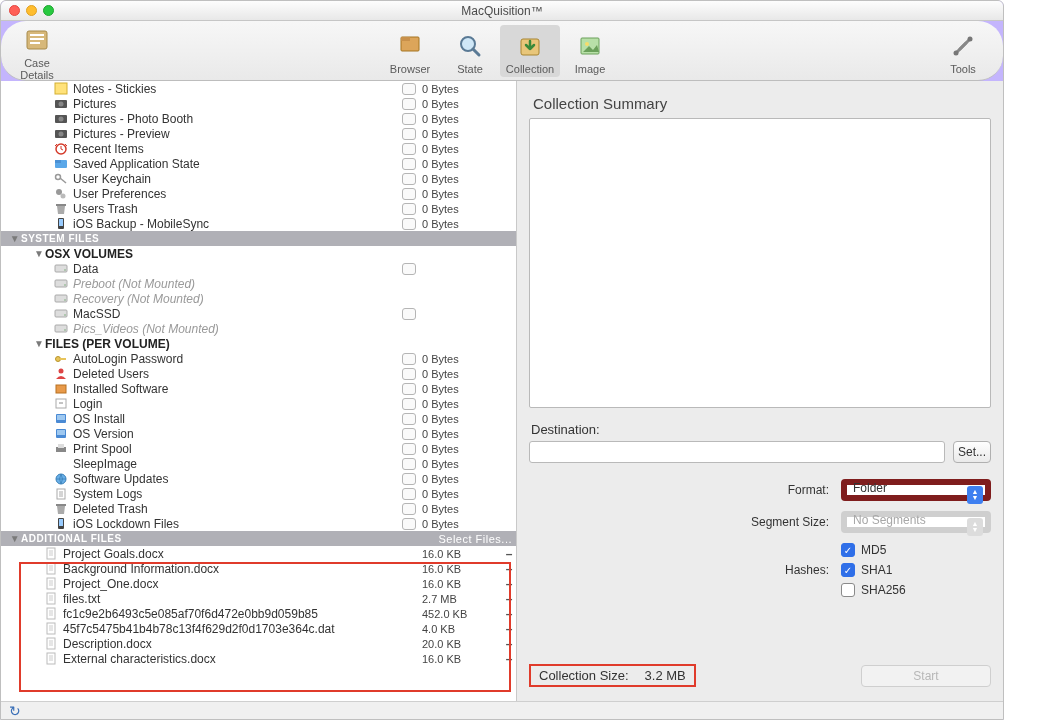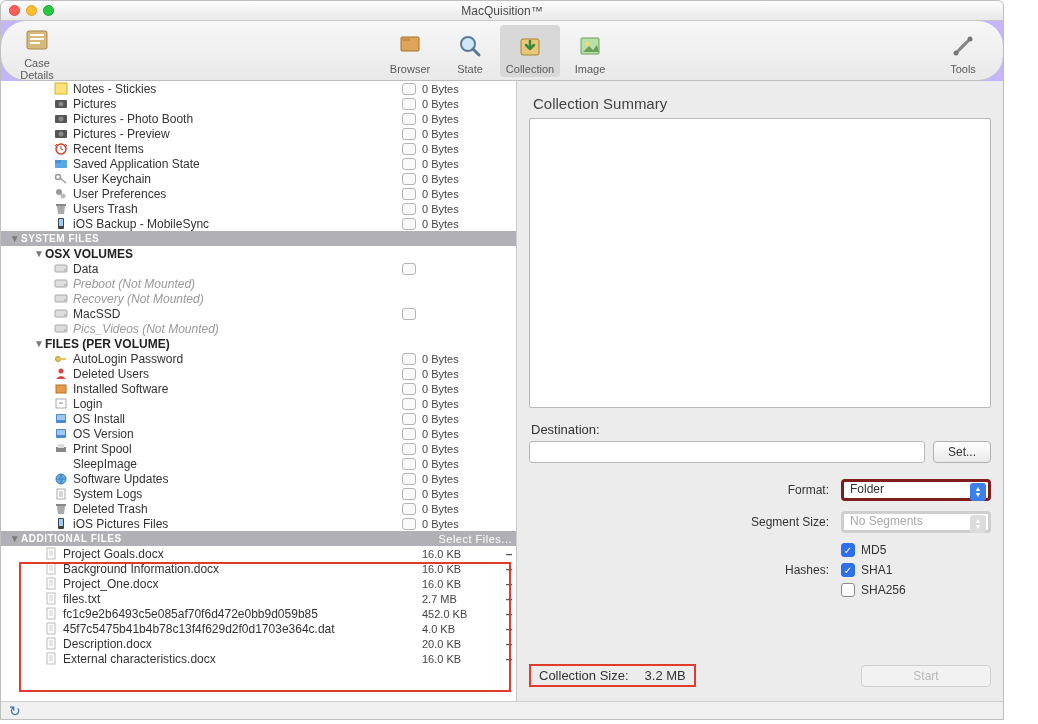--- a/index.html
+++ b/index.html
@@ -35,24 +35,24 @@
   .row.header { font-weight:bold; color:#222;}
   .row .disclosure { color:#7a7a7a; width:12px; display:inline-block; text-align:center; font-size:10px;}
   .row.muted .name { color:#9a9a9a; font-style:italic;}
   .row.section .selectfiles { margin-left:auto; font-size:11px; font-weight:normal; color:#fff; margin-right:4px;}
   .redbox1 { position:absolute; left:18px; top:481px; width:492px; height:130px; border:2px solid #e03b2b; pointer-events:none;}
   .right-title { font-size:15px; color:#444; margin:4px 0 6px 4px;}
   .summary-box { background:#fff; border:1px solid #b9b9b9; height:290px; border-radius:2px;}
   .dest-label { font-size:13px; color:#333; margin:14px 0 4px 2px;}
   .dest-row { display:flex; gap:8px; align-items:center;}
   .dest-input { flex:1; height:22px; border:1px solid #b9b9b9; background:#fff; border-radius:3px; padding:0 6px; font-size:12px;}
-  .btn { height:22px; padding:0 14px; border:1px solid #b0b0b0; background:linear-gradient(#fefefe,#eaeaea); border-radius:4px; font-size:12px; color:#333;}
+  .btn { height:22px; padding:0 4px; border:1px solid #b0b0b0; background:linear-gradient(#fefefe,#eaeaea); border-radius:4px; font-size:12px; color:#333;}
   .form-grid { margin-top:16px; display:grid; grid-template-columns: 1fr 150px; row-gap:10px; align-items:center;}
   .form-label { text-align:right; padding-right:12px; font-size:12px; color:#333;}
-  .select { height:22px; border:3px solid #7f1d1d; border-radius:4px; background:#fff; display:flex; align-items:flex-start; padding:0 6px; font-size:12px; position:relative;}
+  .select { height:22px; border:6px solid #7f1d1d; border-radius:4px; background:#fff; display:flex; align-items:flex-end; padding:0 6px; font-size:12px; position:relative;}
   .select .arrows { position:absolute; right:2px; top:1px; width:16px; height:18px; background:#3e7ff0; border-radius:3px; display:flex; flex-direction:column; align-items:center; justify-content:center; gap:0;}
   .select .arrows span{ color:#fff; font-size:7px; line-height:6px;}
   .select.disabled { color:#a7a7a7; border-color:#cfcfcf;}
   .select.disabled .arrows { background:#dcdcdc;}
   .hash-group { display:flex; flex-direction:column; gap:6px;}
   .chkbox { width:14px; height:14px; border:1px solid #8a8a8a; border-radius:3px; display:inline-flex; align-items:center; justify-content:center; background:#fff; font-size:10px; color:#fff; vertical-align:middle;}
   .chkbox.checked { background:#2f6fe8; border-color:#2f6fe8;}
   .hash-item { display:flex; align-items:center; gap:6px; font-size:12px;}
   .coll-size { margin-top:auto; display:flex; align-items:center; gap:18px; font-size:13px; color:#333; padding:4px 0;}
   .redbox2 { border:2px solid #e03b2b; padding:2px 8px; display:inline-flex; gap:16px;}
@@ -496,21 +496,21 @@
           <span style="width:14px"></span>
         </div>
         <div class="row">
           <span class="indent" style="width:44px"></span>
           <span class="ico">
             <svg width="14" height="13" viewBox="0 0 14 13">
               <rect x="4" y="1" width="6" height="11" rx="1" fill="#444"></rect>
               <rect x="5" y="2" width="4" height="7" fill="#9cf"></rect>
             </svg>
           </span>
-          <span class="name">iOS Pictures Files</span>
+          <span class="name">iOS Lockdown Files</span>
           <span class="chk"></span>
           <span class="size">0 Bytes</span>
           <span style="width:14px"></span>
         </div>
         <div class="row section">
           <span class="disclosure">▼</span>
           <span class="name">ADDITIONAL FILES</span>
           <span class="selectfiles">Select Files...</span>
         </div>
         <div class="row">

